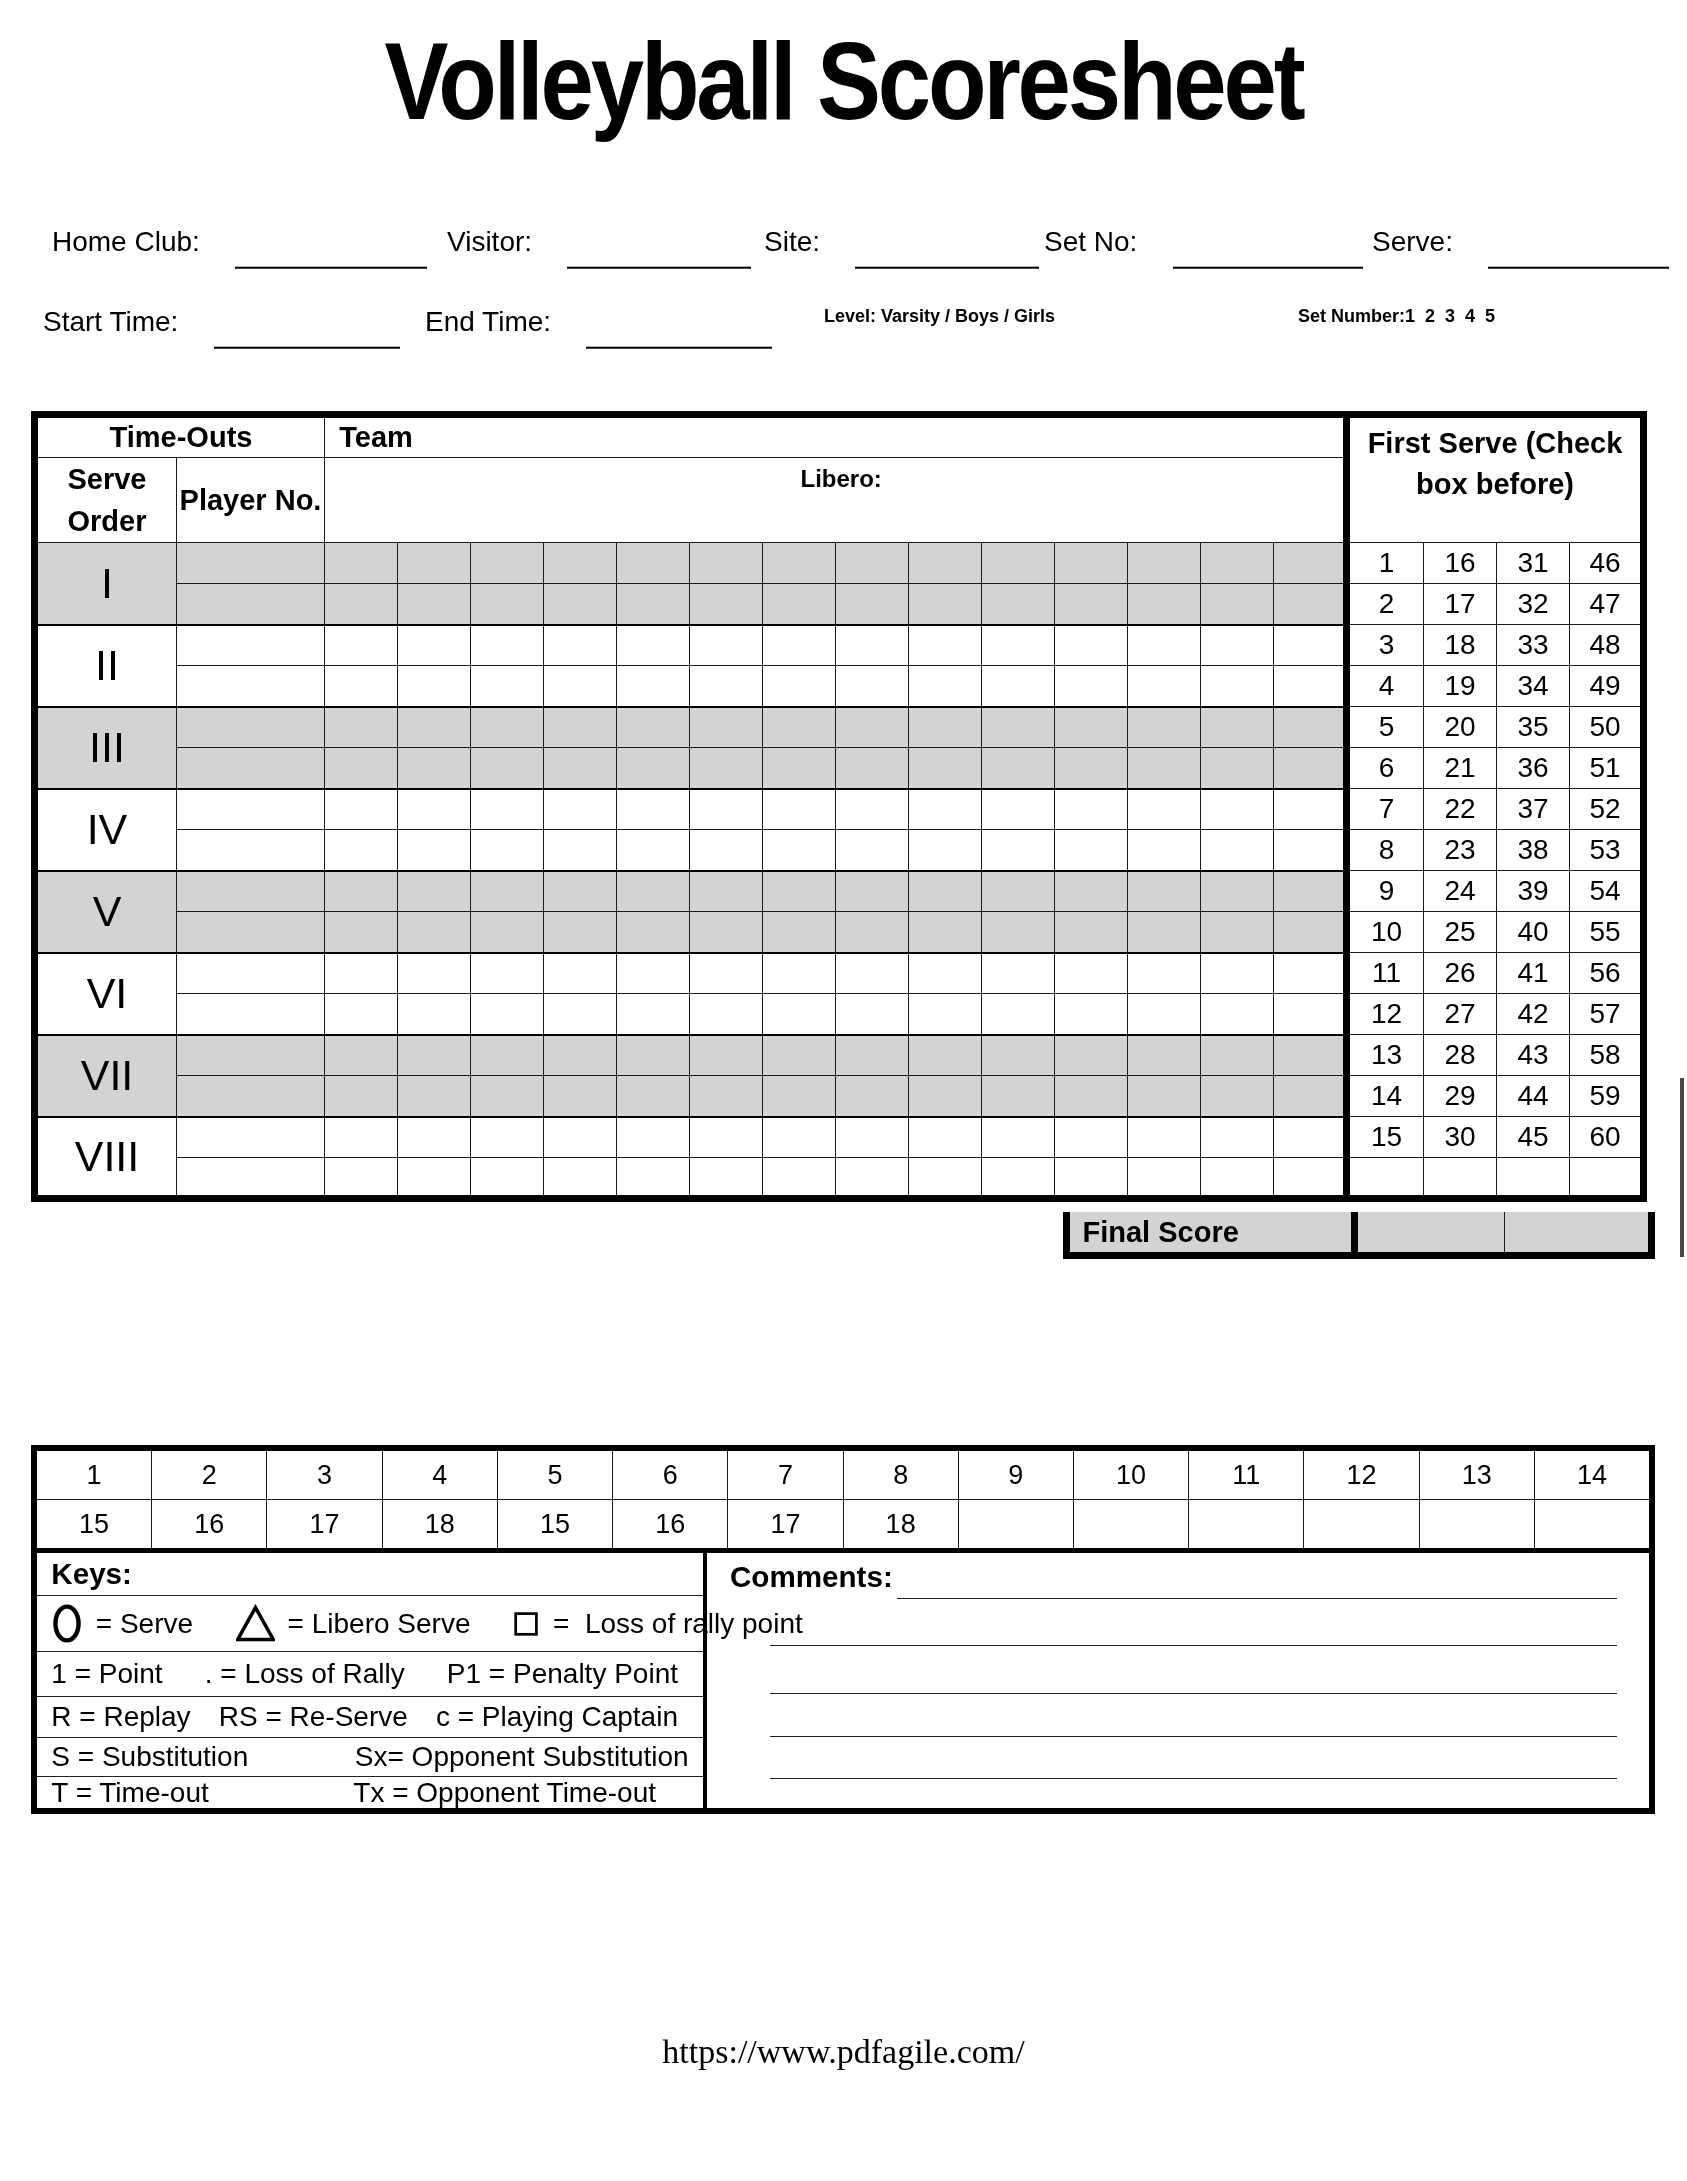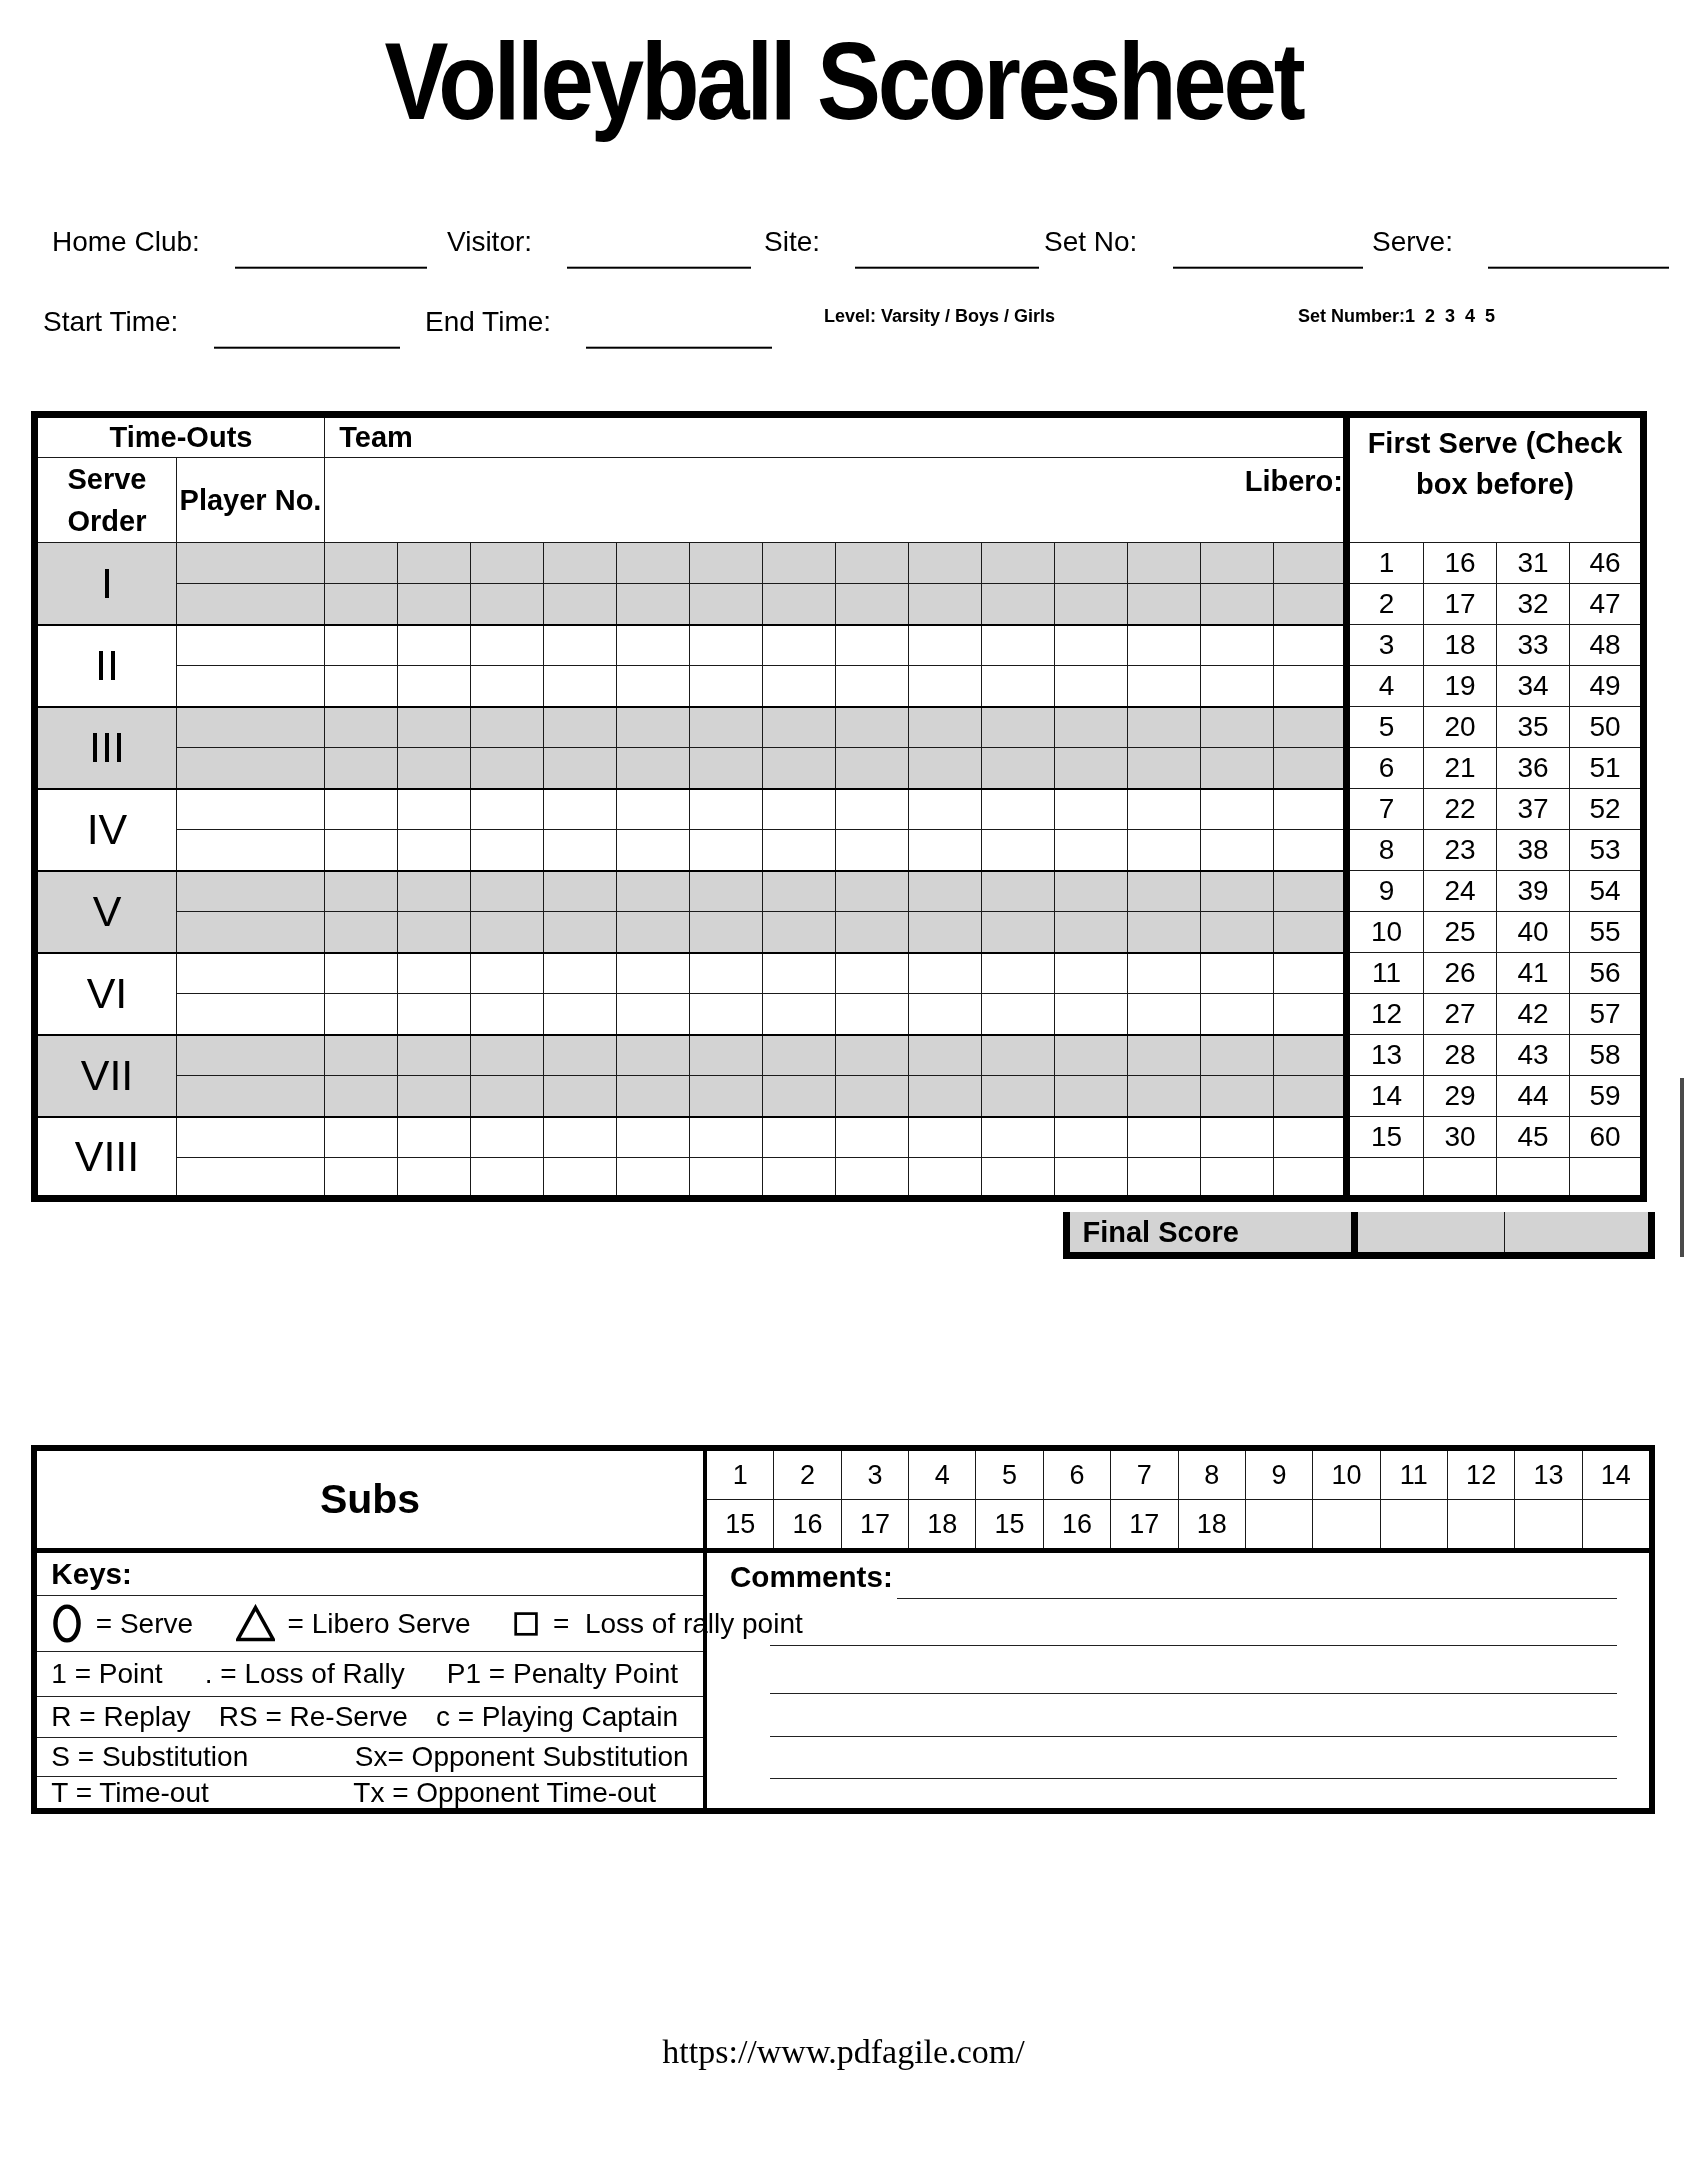--- a/index.html
+++ b/index.html
@@ -16,21 +16,21 @@
   .statictext { position:absolute; font-size:18px; white-space:pre;font-weight:bold; }
 
   
   #tblwrap { position:absolute; left:31px; top:411px; }
   #score-table { border-collapse:collapse; table-layout:fixed; border:7.2px solid #000; }
   #score-table td { border:1.8px solid #1a1a1a; padding:0; overflow:hidden; }
   .hA { height:39px; font-weight:bold; font-size:29px; text-align:center; vertical-align:middle;margin-top:15px; }
   .team-cell { text-align:left !important; padding-left:14.3px !important; }
   .rowB td { border-bottom:2.7px solid #000; }
   .serve-h, .player-h { font-weight:bold; font-size:29px; text-align:center; line-height:1.45; vertical-align:middle; }
-  .libero-cell { font-weight:bold; font-size:29px; text-align:right; vertical-align:top; padding:7.2px 0 0 14.3px !important; }
+  .libero-cell { font-weight:bold; font-size:24px; text-align:center; vertical-align:top; padding:7.2px 0 0 14.3px !important; }
   .fs-head { font-weight:bold; font-size:29px; text-align:center; vertical-align:top; padding-top:5.4px !important;
              border-left:7.2px solid #000 !important; border-bottom:2.7px solid #000; line-height:1.4; }
   .serve-cell { font-size:43px; font-weight:normal; text-align:center; vertical-align:middle;
                 border-bottom:2.7px solid #000 !important; }
   .gray { background:#d3d3d3; }
   .rb { border-bottom:2.7px solid #000 !important; }
   .fs-cell { text-align:center; font-size:28px; vertical-align:middle; background:#fff; }
   .fs-first { border-left:7.2px solid #000 !important; }
 
   
@@ -506,21 +506,20 @@
   </div>
 
   <div id="final">
     <div class="fsc1">Final Score</div>
     <div class="fsc2"></div>
     <div class="fsc3"></div>
   </div>
 
   <div id="subs">
     <div class="subs-top">
-      <div class="subs-label-cell">Subs</div>
       <div class="subs-nums">
         <div class="subs-row subs-row-1" id="subs-row-1">
             <div class="subs-cell">1</div>
             <div class="subs-cell">2</div>
             <div class="subs-cell">3</div>
             <div class="subs-cell">4</div>
             <div class="subs-cell">5</div>
             <div class="subs-cell">6</div>
             <div class="subs-cell">7</div>
             <div class="subs-cell">8</div>

